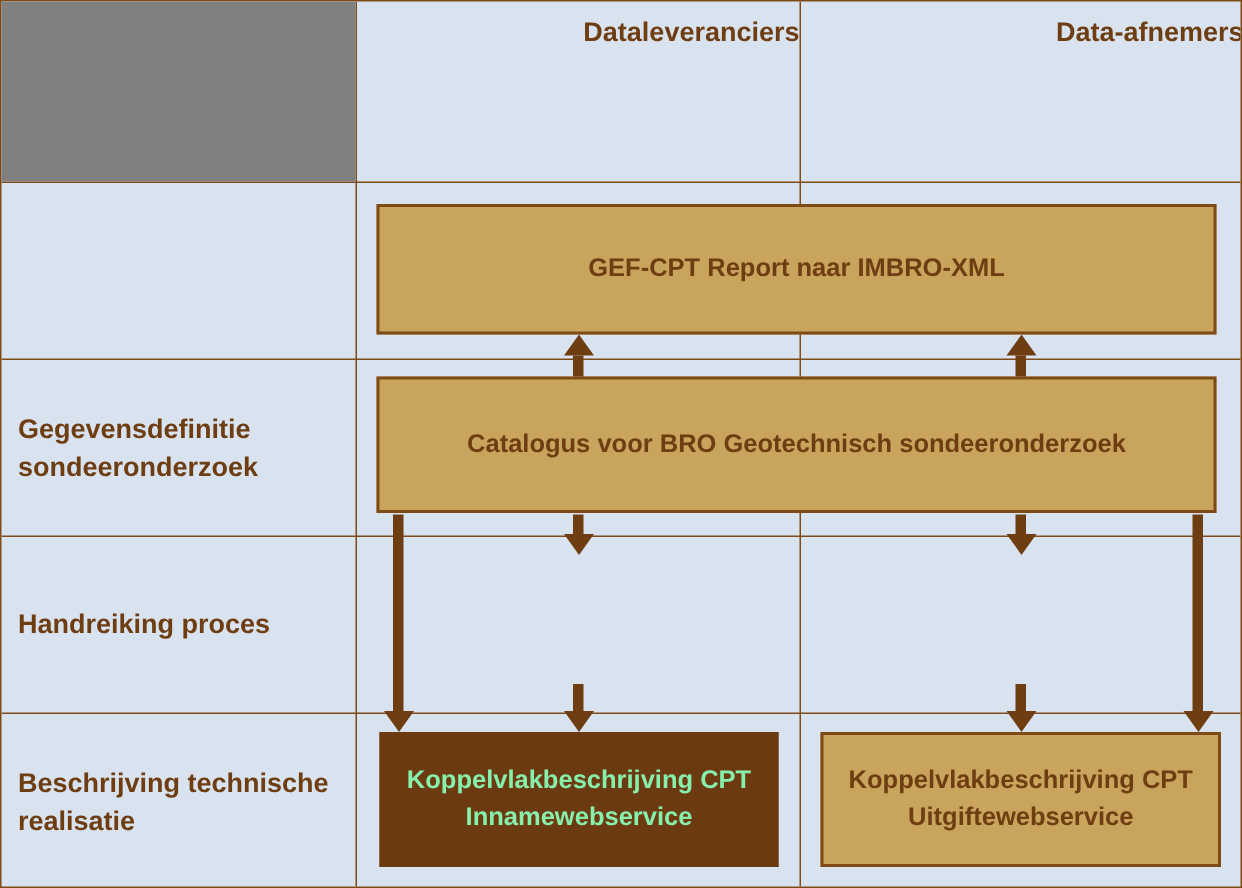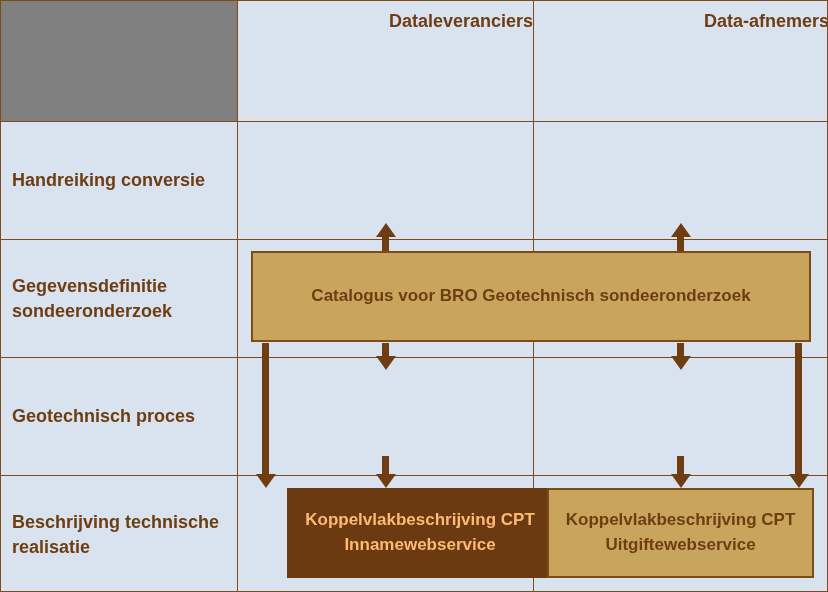--- a/index.html
+++ b/index.html
@@ -37,22 +37,21 @@
     background:var(--tan,#C9A45C);
     border:2px solid var(--line,#7E4A18);
     color:var(--text,#6E3D11);
     display:flex;align-items:center;justify-content:center;text-align:center;
     font-size:17px;line-height:1.45;
     padding:4px 14px;
   }
   .box.dark{
     background:var(--dark,#6B3A10);
     border-color:var(--dark,#6B3A10);
-    color:#fdba74;
-    margin-left:34px;
+    color:#86efac;
   }
   .arrow-shaft{position:absolute;width:7px;background:var(--arrow,#6E3D11);}
   .arrow-head{position:absolute;width:0;height:0;}
   .head-up{border-left:10px solid transparent;border-right:10px solid transparent;
            border-bottom:14px solid var(--arrow,#6E3D11);}
   .head-down{border-left:10px solid transparent;border-right:10px solid transparent;
              border-top:14px solid var(--arrow,#6E3D11);}
 </style>
 </head>
 <body>
@@ -67,25 +66,25 @@
   <div class="gridline vline" style="left:532px"></div>
 
   <div class="gray-cell"></div>
   <div class="col-header" style="left:237px;width:295px">
     <span>Dataleveranciers</span>
   </div>
   <div class="col-header" style="left:533px;width:295px">
     <span>Data-afnemers</span>
   </div>
 
-  <div class="row-header" style="top:121px;height:117px">Handreiking conversie</div>
   <div class="row-header" style="top:239px;height:117px">Gegevensdefinitie sondeeronderzoek</div>
-  <div class="row-header" style="top:357px;height:117px">Geotechnisch proces</div>
+  <div class="row-header" style="top:357px;height:117px">Handreiking proces</div>
   <div class="row-header" style="top:475px;height:117px">Beschrijving technische realisatie</div>
 
+  <div class="box" style="left:250px;top:135px;width:560px;height:87px">GEF-CPT Report naar IMBRO-XML</div>
 
   <div class="box" style="left:250px;top:250px;width:560px;height:91px">Catalogus voor BRO Geotechnisch sondeeronderzoek</div>
 
 
 
   <div class="box dark" style="left:252px;top:487px;width:266px;height:90px">Koppelvlakbeschrijving CPT Innamewebservice</div>
 
   <div class="box" style="left:546px;top:487px;width:267px;height:90px">Koppelvlakbeschrijving CPT Uitgiftewebservice</div>
 
   <div class="arrow-shaft" style="left:381px;top:236px;height:14px"></div>

